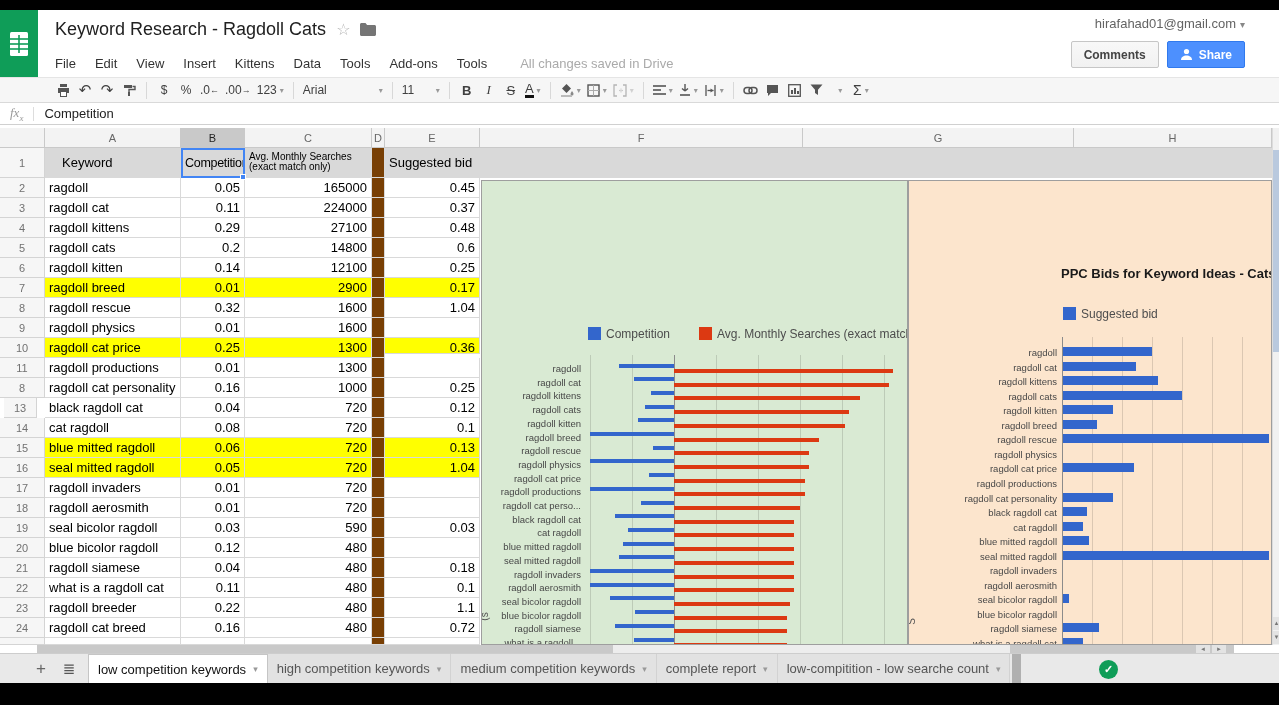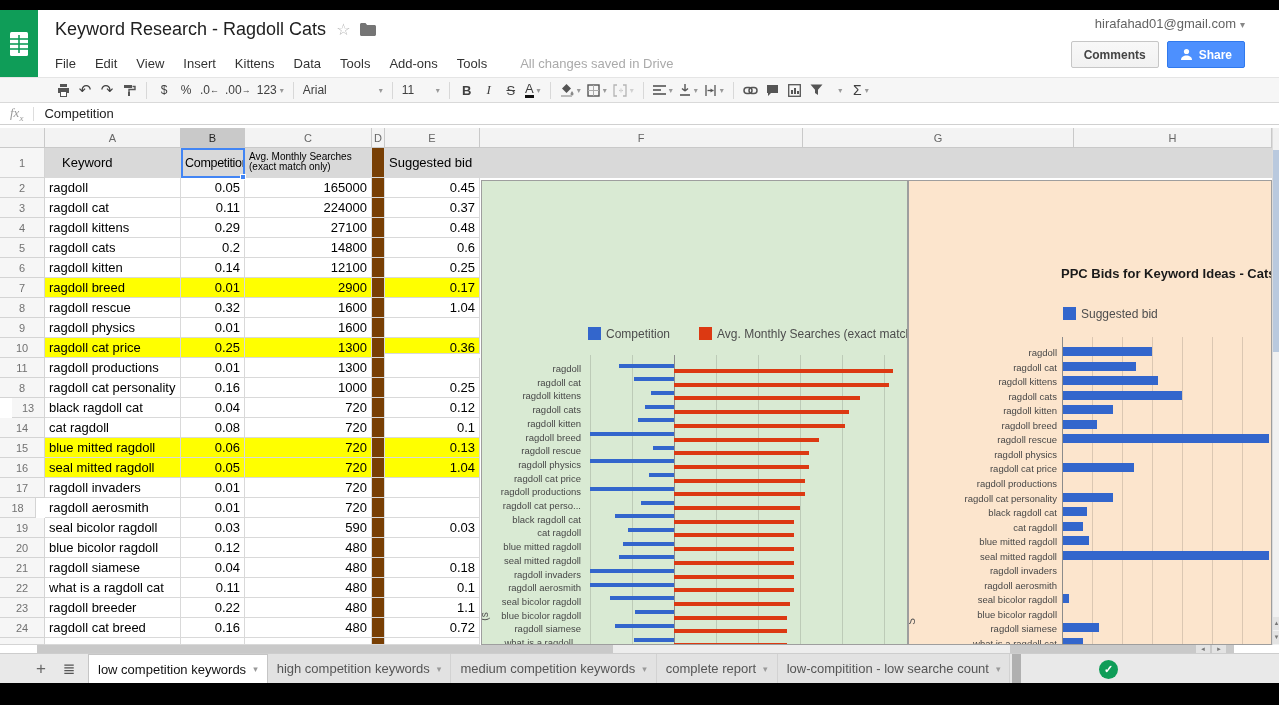--- a/index.html
+++ b/index.html
@@ -308,26 +308,26 @@
         <div class="rnum" style="left: 0px; top: 73px; width: 45px; height: 20px;">3</div>
         <div class="rnum" style="left: 0px; top: 93px; width: 45px; height: 20px;">4</div>
         <div class="rnum" style="left: 0px; top: 113px; width: 45px; height: 20px;">5</div>
         <div class="rnum" style="left: 0px; top: 133px; width: 45px; height: 20px;">6</div>
         <div class="rnum" style="left: 0px; top: 153px; width: 45px; height: 20px;">7</div>
         <div class="rnum" style="left: 0px; top: 173px; width: 45px; height: 20px;">8</div>
         <div class="rnum" style="left: 0px; top: 193px; width: 45px; height: 20px;">9</div>
         <div class="rnum" style="left: 0px; top: 213px; width: 45px; height: 20px;">10</div>
         <div class="rnum" style="left: 0px; top: 233px; width: 45px; height: 20px;">11</div>
         <div class="rnum" style="left: 0px; top: 253px; width: 45px; height: 20px;">8</div>
-        <div class="rnum" style="left: 12px; top: 273px; width: 33px; height: 20px;">13</div>
+        <div class="rnum" style="left: 4px; top: 273px; width: 33px; height: 20px;">13</div>
         <div class="rnum" style="left: 0px; top: 293px; width: 45px; height: 20px;">14</div>
         <div class="rnum" style="left: 0px; top: 313px; width: 45px; height: 20px;">15</div>
         <div class="rnum" style="left: 0px; top: 333px; width: 45px; height: 20px;">16</div>
         <div class="rnum" style="left: 0px; top: 353px; width: 45px; height: 20px;">17</div>
-        <div class="rnum" style="left: 0px; top: 373px; width: 36px; height: 20px;">18</div>
+        <div class="rnum" style="left: 0px; top: 373px; width: 45px; height: 20px;">18</div>
         <div class="rnum" style="left: 0px; top: 393px; width: 45px; height: 20px;">19</div>
         <div class="rnum" style="left: 0px; top: 413px; width: 45px; height: 20px;">20</div>
         <div class="rnum" style="left: 0px; top: 433px; width: 45px; height: 20px;">21</div>
         <div class="rnum" style="left: 0px; top: 453px; width: 45px; height: 20px;">22</div>
         <div class="rnum" style="left: 0px; top: 473px; width: 45px; height: 20px;">23</div>
         <div class="rnum" style="left: 0px; top: 493px; width: 45px; height: 20px;">24</div>
         <div class="rnum" style="left: 0px; top: 513px; width: 45px; height: 7px;"></div>
         <div class="cell hdr txt" style="left: 45px; top: 23px; width: 136px; height: 30px; line-height: 30px; padding-left: 17px;">Keyword</div>
         <div class="cell hdr txt" style="left: 181px; top: 23px; width: 64px; height: 30px; line-height: 30px; font-size: 12.5px; letter-spacing: -0.3px;">Competition</div>
         <div class="cell hdr txt small2" style="left: 245px; top: 23px; width: 127px; height: 30px;">Avg. Monthly Searches (exact match only)</div>

